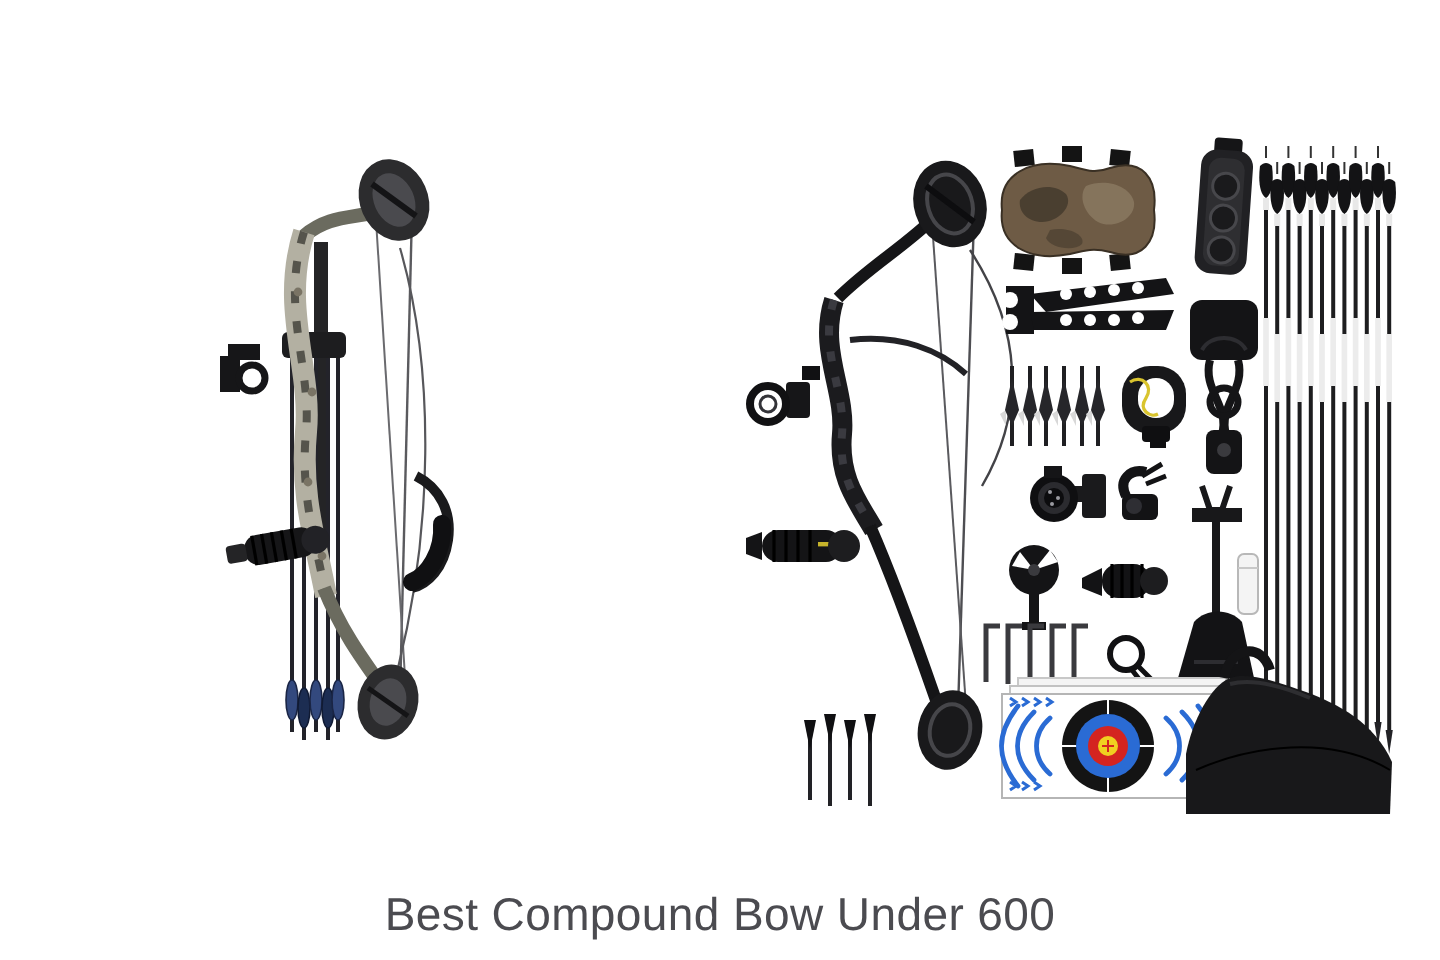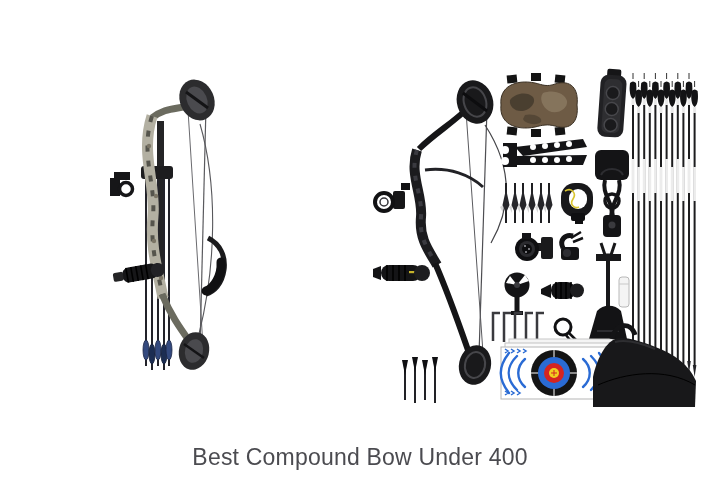--- a/index.html
+++ b/index.html
@@ -424,14 +424,14 @@
       <g>
         <path d="M247,284 C250,268 266,266 270,280" stroke="#141416" stroke-width="5" fill="none"></path>
         <path d="M228,352 L330,352 L331,326 C322,306 304,297 288,291 C272,285 258,281 250,284
                  C240,288 231,306 228,322 Z" fill="#18181a"></path>
         <path d="M250,287 C262,284 276,288 290,294" stroke="#2e2e31" stroke-width="2" fill="none"></path>
         <path d="M233,330 C260,318 300,312 330,330" stroke="#000" stroke-width="1" fill="none"></path>
       </g>
     </svg>
   </div>
 
-  <div class="caption">Best Compound Bow Under 400</div>
+  <div class="caption">Best Compound Bow Under 600</div>
 </div>
 
 </body></html>

